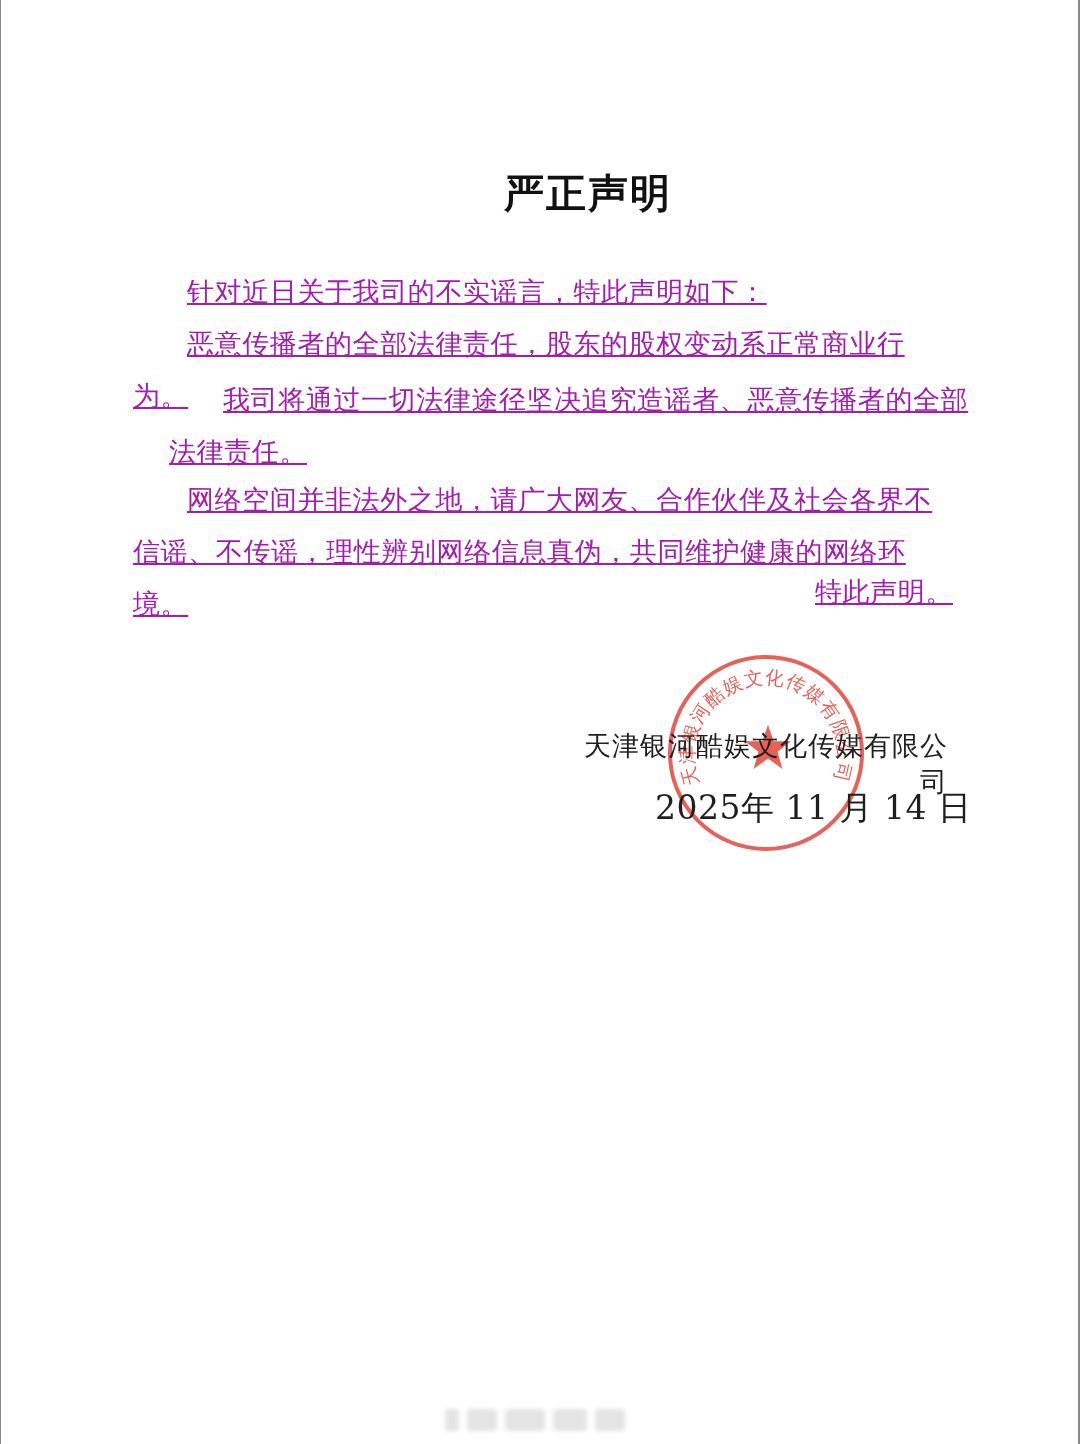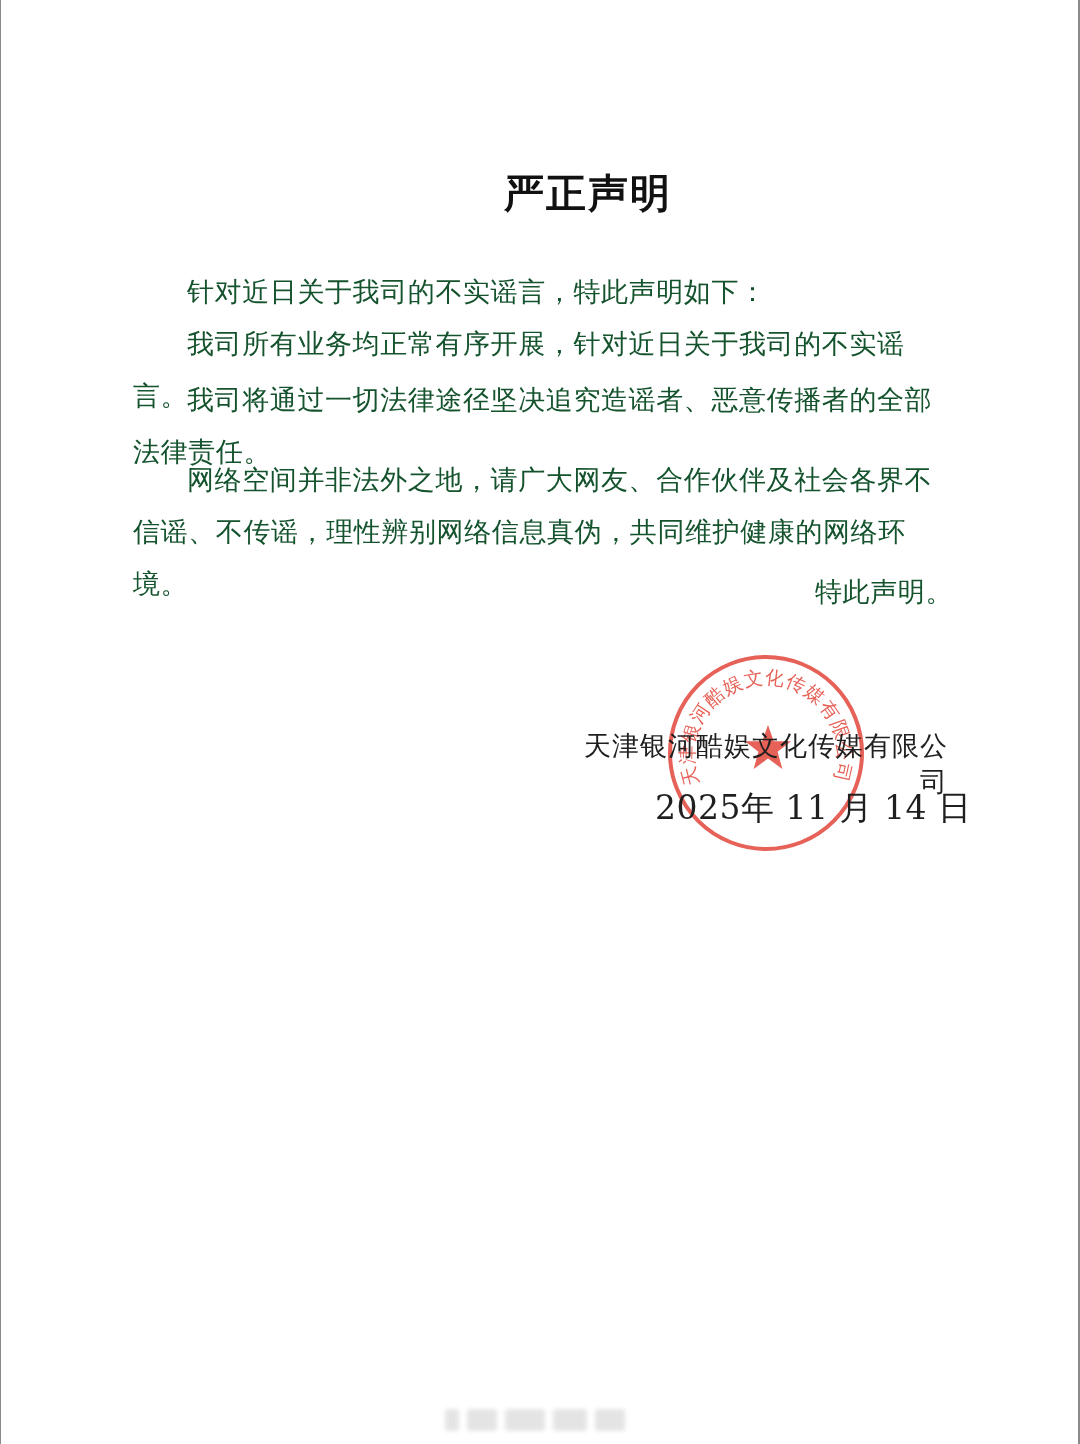--- a/index.html
+++ b/index.html
@@ -12,27 +12,27 @@
     .edge-left { position: absolute; left: 0; top: 0; width: 1px; height: 1444px; background: #8a8a8a; }
     .edge-right { position: absolute; right: 0; top: 0; width: 2px; height: 1444px; background: #8a8a8a; }
     .title {
       position: absolute; left: 0; width: 1080px; top: 166px; text-align: center;
       font-size: 40px; font-weight: bold; letter-spacing: 2px; color: #111;
       font-family: "DejaVu Sans", "Liberation Sans", sans-serif;
       margin-left: 48px;
     }
     .para {
       position: absolute; left: 133px; width: 820px;
-      font-size: 27px; line-height: 52px; color: #14532d;
-      text-indent: 54px; letter-spacing: 0.6px;
+      font-size: 27px; line-height: 52px; color: #a21caf;
+      text-indent: 54px; letter-spacing: 0.6px; text-decoration: underline;
     }
     .p1 { top: 266px; }
     .p2 { top: 318px; }
-    .p3 { top: 374px; }
-    .p4 { top: 454px; }
+    .p3 { top: 374px; margin-left: 36px; }
+    .p4 { top: 474px; }
     .p5 { top: 566px; text-align: right; }
     .stamp {
       position: absolute; left: 668px; top: 655px; width: 196px; height: 196px;
       border-radius: 50%; border: 4px solid #e2463b; box-sizing: border-box;
       opacity: 0.85;
     }
     .stamp-text {
       position: absolute; inset: 0;
     }
     .stamp-star {
@@ -54,21 +54,21 @@
   </style>
 </head>
 <body>
 
 <div class="edge-left"></div>
 <div class="edge-right"></div>
 
 <div class="title">严正声明</div>
 
 <div class="para p1">针对近日关于我司的不实谣言，特此声明如下：</div>
-<div class="para p2">我司所有业务均正常有序开展，针对近日关于我司的不实谣言。</div>
+<div class="para p2">恶意传播者的全部法律责任，股东的股权变动系正常商业行为。</div>
 <div class="para p3" style="text-indent:54px;">我司将通过一切法律途径坚决追究造谣者、恶意传播者的全部法律责任。</div>
 <div class="para p4">网络空间并非法外之地，请广大网友、合作伙伴及社会各界不信谣、不传谣，理性辨别网络信息真伪，共同维护健康的网络环境。</div>
 <div class="para p5">特此声明。</div>
 
 <div class="stamp">
   <svg class="stamp-text" viewBox="0 0 188 188">
     <defs>
       <path id="arc" d="M 30 130 A 72 72 0 1 1 158 130"></path>
     </defs>
     <text font-size="19" fill="#e2463b" font-family="DejaVu Sans, sans-serif" letter-spacing="1">

